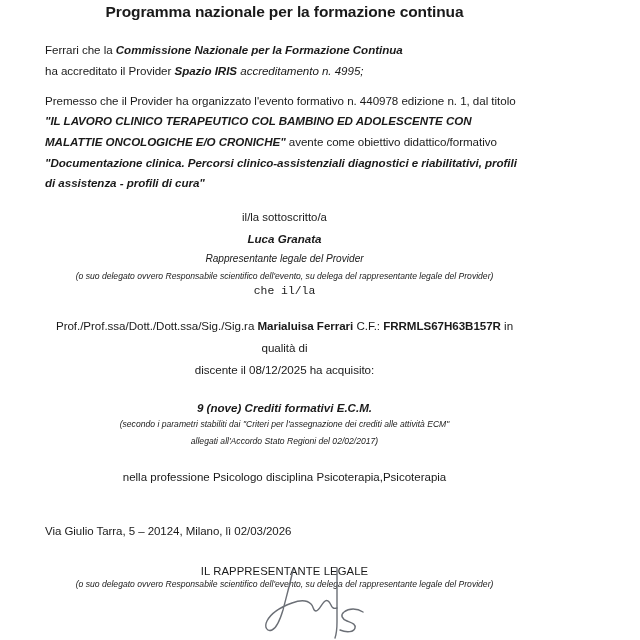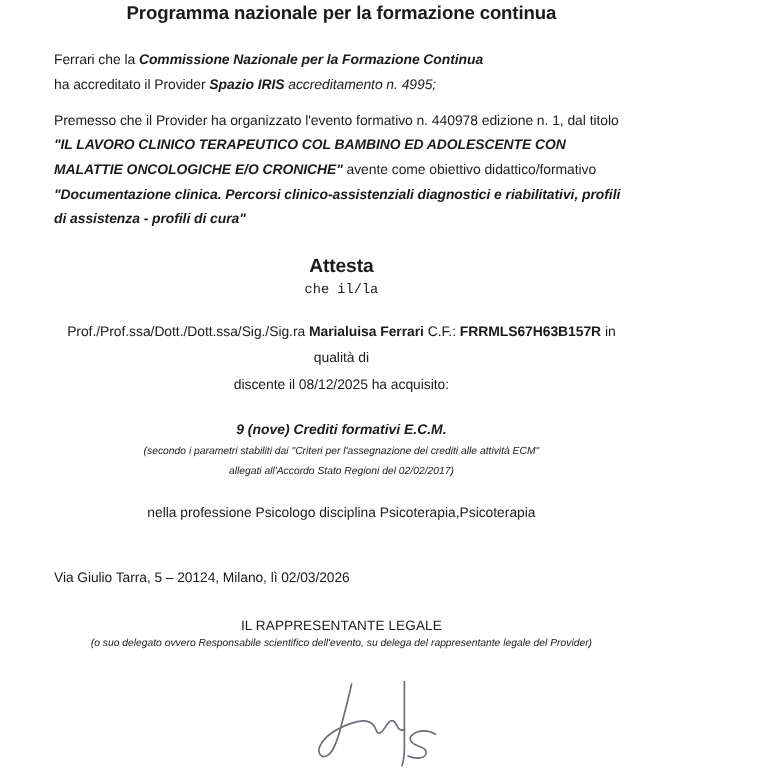--- a/index.html
+++ b/index.html
@@ -162,22 +162,27 @@
 
   <p class="para tight">
     <span>Ferrari che la </span><span class="bi">Commissione Nazionale per la Formazione Continua</span><br>
     <span>ha accreditato il Provider </span><span class="bi">Spazio IRIS</span><span class="i"> accreditamento n.  4995;</span>
   </p>
 
   <p class="para">
     <span>Premesso che il Provider ha organizzato l'evento formativo n. 440978 edizione n. 1, dal titolo </span><span class="bi">"IL LAVORO CLINICO TERAPEUTICO COL BAMBINO ED ADOLESCENTE CON MALATTIE ONCOLOGICHE E/O CRONICHE"</span><span> avente come obiettivo didattico/formativo </span><span class="bi">"Documentazione clinica. Percorsi clinico-assistenziali diagnostici e riabilitativi, profili di assistenza - profili di cura"</span>
   </p>
 
-
-  <h2 class="attesta">Attesta</h2>
+  <div class="center">
+    <p class="sub-line">il/la sottoscritto/a</p>
+    <p class="name-line">Luca Granata</p>
+    <p class="role-line">Rappresentante legale del Provider</p>
+    <p class="fine-print">(o suo delegato ovvero Responsabile scientifico dell'evento, su delega del rappresentante legale del Provider)</p>
+  </div>
+
   <p class="che-illa">che il/la</p>
 
   <p class="participant">
     <span>Prof./Prof.ssa/Dott./Dott.ssa/Sig./Sig.ra </span><span class="b">Marialuisa Ferrari</span><span> C.F.: </span><span class="b">FRRMLS67H63B157R</span><span> in qualità di</span><br>
     <span>discente il 08/12/2025 ha acquisito:</span>
   </p>
 
   <p class="credits">9 (nove) Crediti formativi E.C.M.</p>
   <p class="credits-note">(secondo i parametri stabiliti dai "Criteri per l'assegnazione dei crediti alle attività ECM"</p>
   <p class="credits-note">allegati all'Accordo Stato Regioni del 02/02/2017)</p>

